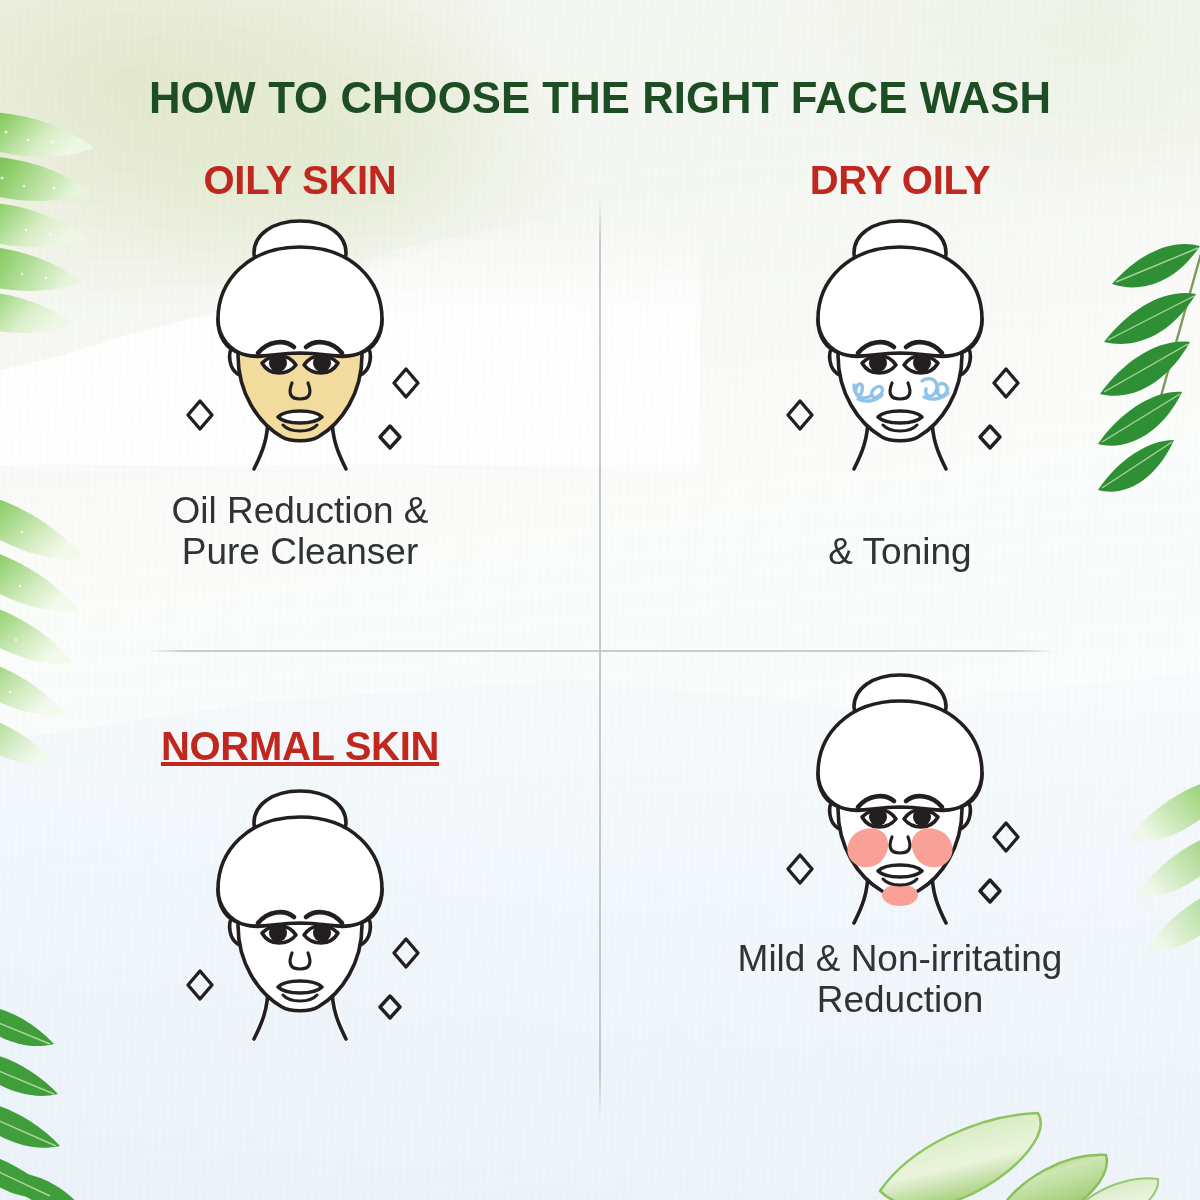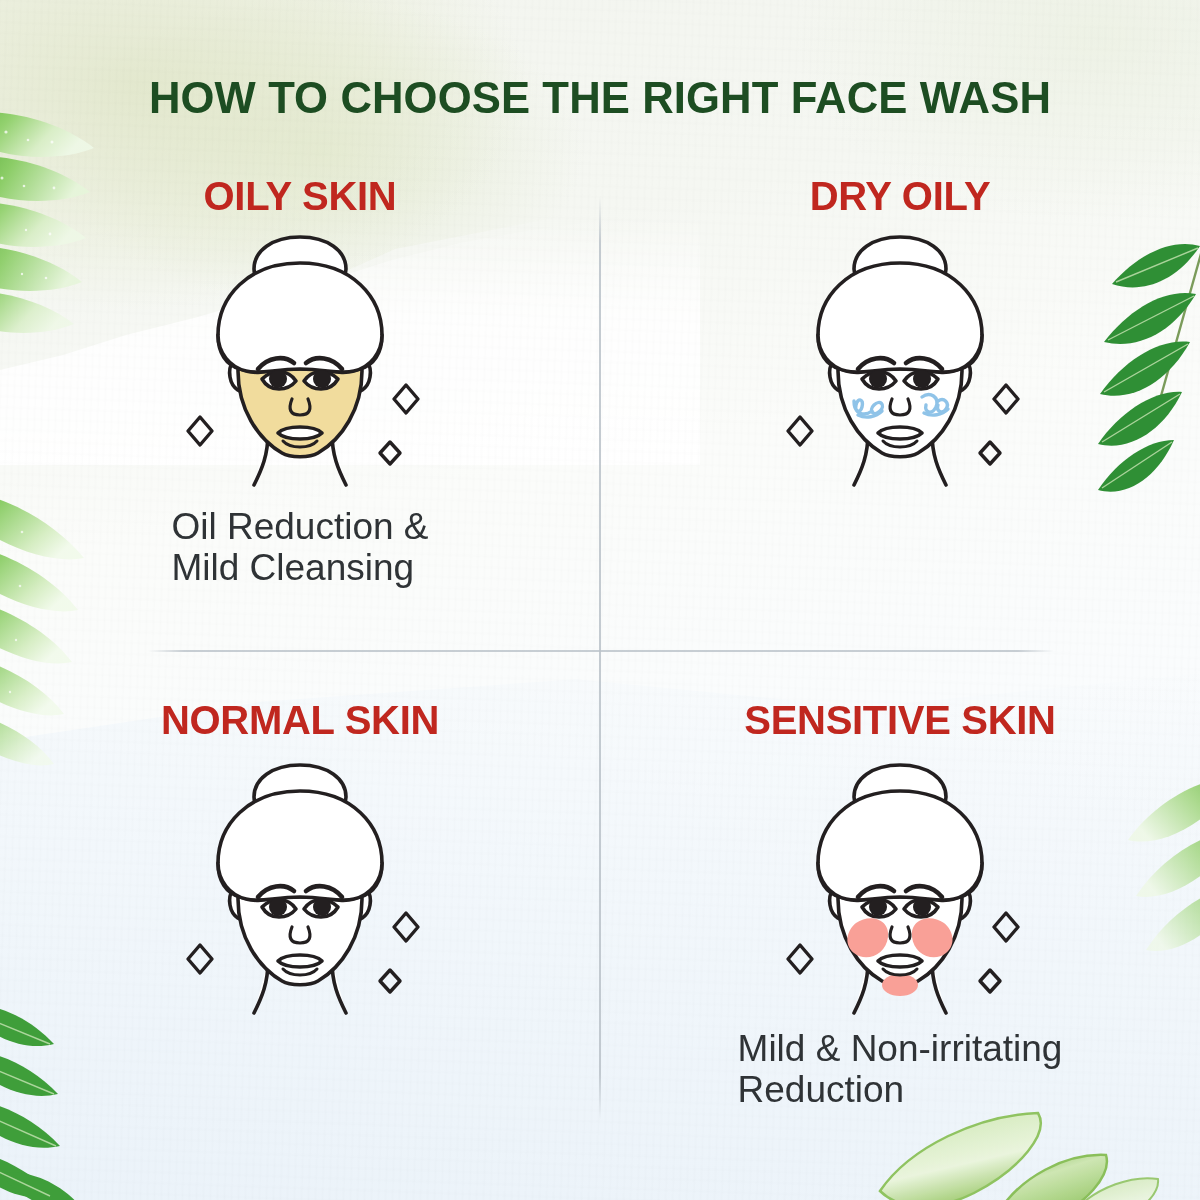--- a/index.html
+++ b/index.html
@@ -104,38 +104,38 @@
   .quad-heading {
     color: #c0271f;
     font-size: 40px;
     font-weight: bold;
     letter-spacing: -0.3px;
     text-align: center;
     margin: 0;
     line-height: 1;
   }
   #quad-oily .quad-heading,
-  #quad-dry .quad-heading { margin-top: 48px; text-align: center; }
+  #quad-dry .quad-heading { margin-top: 32px; text-align: center; }
   #quad-normal .quad-heading,
-  #quad-sensitive .quad-heading { margin-top: 50px; }
+  #quad-sensitive .quad-heading { margin-top: 76px; text-decoration: underline; }
 
   .face-wrap {
     position: relative;
     width: 300px;
     height: 262px;
     margin-top: 6px;
     display: flex;
     align-items: center;
     justify-content: center;
   }
   #quad-normal .face-wrap,
   #quad-sensitive .face-wrap { margin-top: 10px; }
 
   .quad-caption {
-    text-align: left;
+    text-align: center;
     color: #2f3336;
     font-size: 37px;
     line-height: 1.12;
     font-weight: normal;
     margin: 16px;
     padding: 0 14px;
   }
   #quad-oily .quad-caption   { margin-top: 22px; }
   #quad-dry .quad-caption    { margin-top: 22px; }
   #quad-normal .quad-caption { margin-top: 16px; }
@@ -342,21 +342,21 @@
 
           <g fill="none" stroke="#231f20" stroke-width="3.4" stroke-linejoin="round">
             <path d="M38 212 L50 198 L62 212 L50 226 Z"></path>
             <path d="M244 180 L256 166 L268 180 L256 194 Z"></path>
             <path d="M230 234 L240 223 L250 234 L240 245 Z"></path>
           </g>
         </svg>
       </div>
       <p class="quad-caption">
         <span>Oil Reduction &amp;</span><br>
-        <span>Mild Cleansing</span>
+        <span>Pure Cleanser</span>
       </p>
     </div>
 
     <div class="quadrant" id="quad-dry">
       <h2 class="quad-heading">DRY OILY</h2>
       <div class="face-wrap">
         <svg viewBox="0 0 300 268" width="300" height="268">
           <g fill="none" stroke="#231f20" stroke-width="3.6" stroke-linecap="round" stroke-linejoin="round">
             <path d="M118 214 C118 236, 112 250, 104 266" fill="#fff"></path>
             <path d="M182 214 C182 236, 188 250, 196 266" fill="#fff"></path>
@@ -390,20 +390,21 @@
           </g>
           <g fill="none" stroke="#231f20" stroke-width="3.4" stroke-linejoin="round">
             <path d="M38 212 L50 198 L62 212 L50 226 Z"></path>
             <path d="M244 180 L256 166 L268 180 L256 194 Z"></path>
             <path d="M230 234 L240 223 L250 234 L240 245 Z"></path>
           </g>
         </svg>
       </div>
       <p class="quad-caption">
         <br>
+        <span>&amp; Toning</span>
       </p>
     </div>
 
     <div class="quadrant" id="quad-normal">
       <h2 class="quad-heading">NORMAL SKIN</h2>
       <div class="face-wrap">
         <svg viewBox="0 0 300 268" width="300" height="268">
           <g fill="none" stroke="#231f20" stroke-width="3.6" stroke-linecap="round" stroke-linejoin="round">
             <path d="M118 214 C118 236, 112 250, 104 266" fill="#fff"></path>
             <path d="M182 214 C182 236, 188 250, 196 266" fill="#fff"></path>
@@ -429,21 +430,20 @@
           <g fill="none" stroke="#231f20" stroke-width="3.4" stroke-linejoin="round">
             <path d="M38 212 L50 198 L62 212 L50 226 Z"></path>
             <path d="M244 180 L256 166 L268 180 L256 194 Z"></path>
             <path d="M230 234 L240 223 L250 234 L240 245 Z"></path>
           </g>
         </svg>
       </div>
     </div>
 
     <div class="quadrant" id="quad-sensitive">
-      <h2 class="quad-heading">SENSITIVE SKIN</h2>
       <div class="face-wrap">
         <svg viewBox="0 0 300 268" width="300" height="268">
           <g fill="none" stroke="#231f20" stroke-width="3.6" stroke-linecap="round" stroke-linejoin="round">
             <path d="M118 214 C118 236, 112 250, 104 266" fill="#fff"></path>
             <path d="M182 214 C182 236, 188 250, 196 266" fill="#fff"></path>
             <path d="M97 138 C84 136, 78 146, 80 158 C82 170, 92 176, 100 172" fill="#fff"></path>
             <path d="M203 138 C216 136, 222 146, 220 158 C218 170, 208 176, 200 172" fill="#fff"></path>
             <path d="M150 92 C190 92, 212 116, 212 152 C212 190, 192 220, 168 234 C160 239, 140 239, 132 234 C108 220, 88 190, 88 152 C88 116, 110 92, 150 92 Z" fill="#ffffff"></path>
           </g>
 

